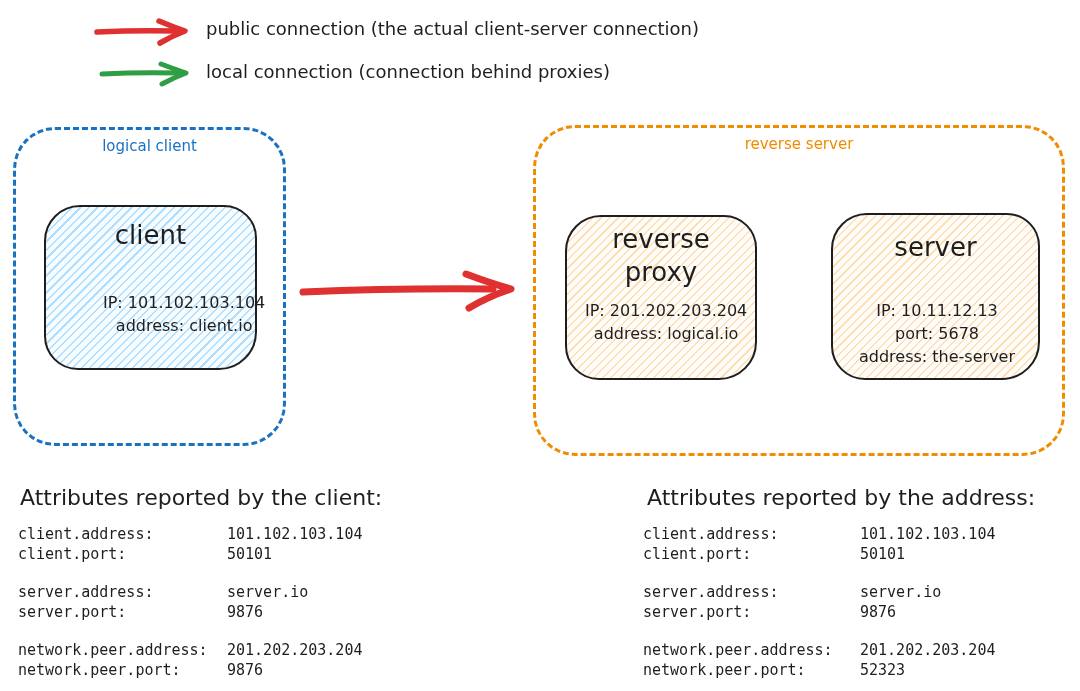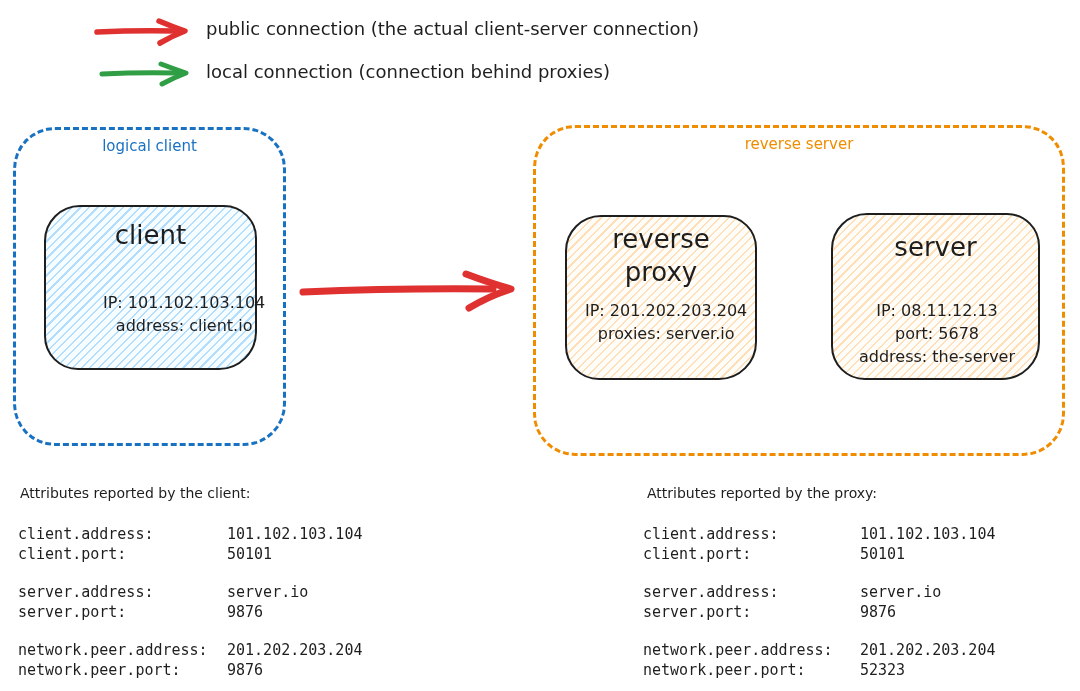--- a/index.html
+++ b/index.html
@@ -63,21 +63,21 @@
   }
   .node-body {
     position: absolute;
     font-size: 16px;
     line-height: 23px;
     white-space: nowrap;
     color: #1e1e1e;
   }
 
   
-  .attr-heading { font-size: 14px; white-space: nowrap; color: #1e1e1e; }
+  .attr-heading { font-size: 22px; white-space: nowrap; color: #1e1e1e; }
   .attr-rows { font-size: 15px; line-height: 20px; }
   .attr-group { margin-bottom: 18px; }
   .attr-row { display: flex; white-space: pre; }
   .attr-key { display: inline-block; }
   .attrs-left  .attr-key { width: 209px; }
   .attrs-right .attr-key { width: 217px; }
 
   svg { display: block; overflow: visible; }
 </style>
 </head>
@@ -114,28 +114,28 @@
     <path d="M169 6 Q 193 15 214 21 Q 192 28 172 40" stroke-width="7"></path>
   </svg>
 
   <div class="abs logical-box" style="left: 533px; top: 125px; width: 532px; height: 331px; border-color: rgb(240, 140, 0);">
     <div class="logical-label hand" style="color: rgb(240, 140, 0);">reverse server</div>
 
     <div class="node node-orange" style="left:29px; top:87px; width:192px; height:165px;">
       <div class="node-title hand" style="top:6px; padding:0 30px;">reverse proxy</div>
       <div class="node-body hand" style="left:18px; top:82px;">
         <div>IP: 201.202.203.204</div>
-        <div>proxies: server.io</div>
+        <div>address: logical.io</div>
       </div>
     </div>
 
     <div class="node node-orange" style="left:295px; top:85px; width:209px; height:167px;padding-left:48px;">
       <div class="node-title hand" style="top:16px;">server</div>
       <div class="node-body hand" style="left:26px; top:84px;">
-        <div>IP: 08.11.12.13</div>
+        <div>IP: 10.11.12.13</div>
         <div>port: 5678</div>
         <div>address: the-server</div>
       </div>
     </div>
   </div>
 
   <div class="abs attr-heading hand" style="left:20px; top:485px;">Attributes reported by the client:</div>
 
   <div class="abs attrs-left attr-rows mono" style="left:18px; top:524px;">
     <div class="attr-group">
@@ -157,21 +157,21 @@
     <div class="attr-group">
       <div class="attr-row">
         <span class="attr-key">network.peer.address:</span><span>201.202.203.204</span>
       </div>
       <div class="attr-row">
         <span class="attr-key">network.peer.port:</span><span>9876</span>
       </div>
     </div>
   </div>
 
-  <div class="abs attr-heading hand" style="left:647px; top:485px;">Attributes reported by the proxy:</div>
+  <div class="abs attr-heading hand" style="left:647px; top:485px;">Attributes reported by the address:</div>
 
   <div class="abs attrs-right attr-rows mono" style="left:643px; top:524px;">
     <div class="attr-group">
       <div class="attr-row">
         <span class="attr-key">client.address:</span><span>101.102.103.104</span>
       </div>
       <div class="attr-row">
         <span class="attr-key">client.port:</span><span>50101</span>
       </div>
     </div>

